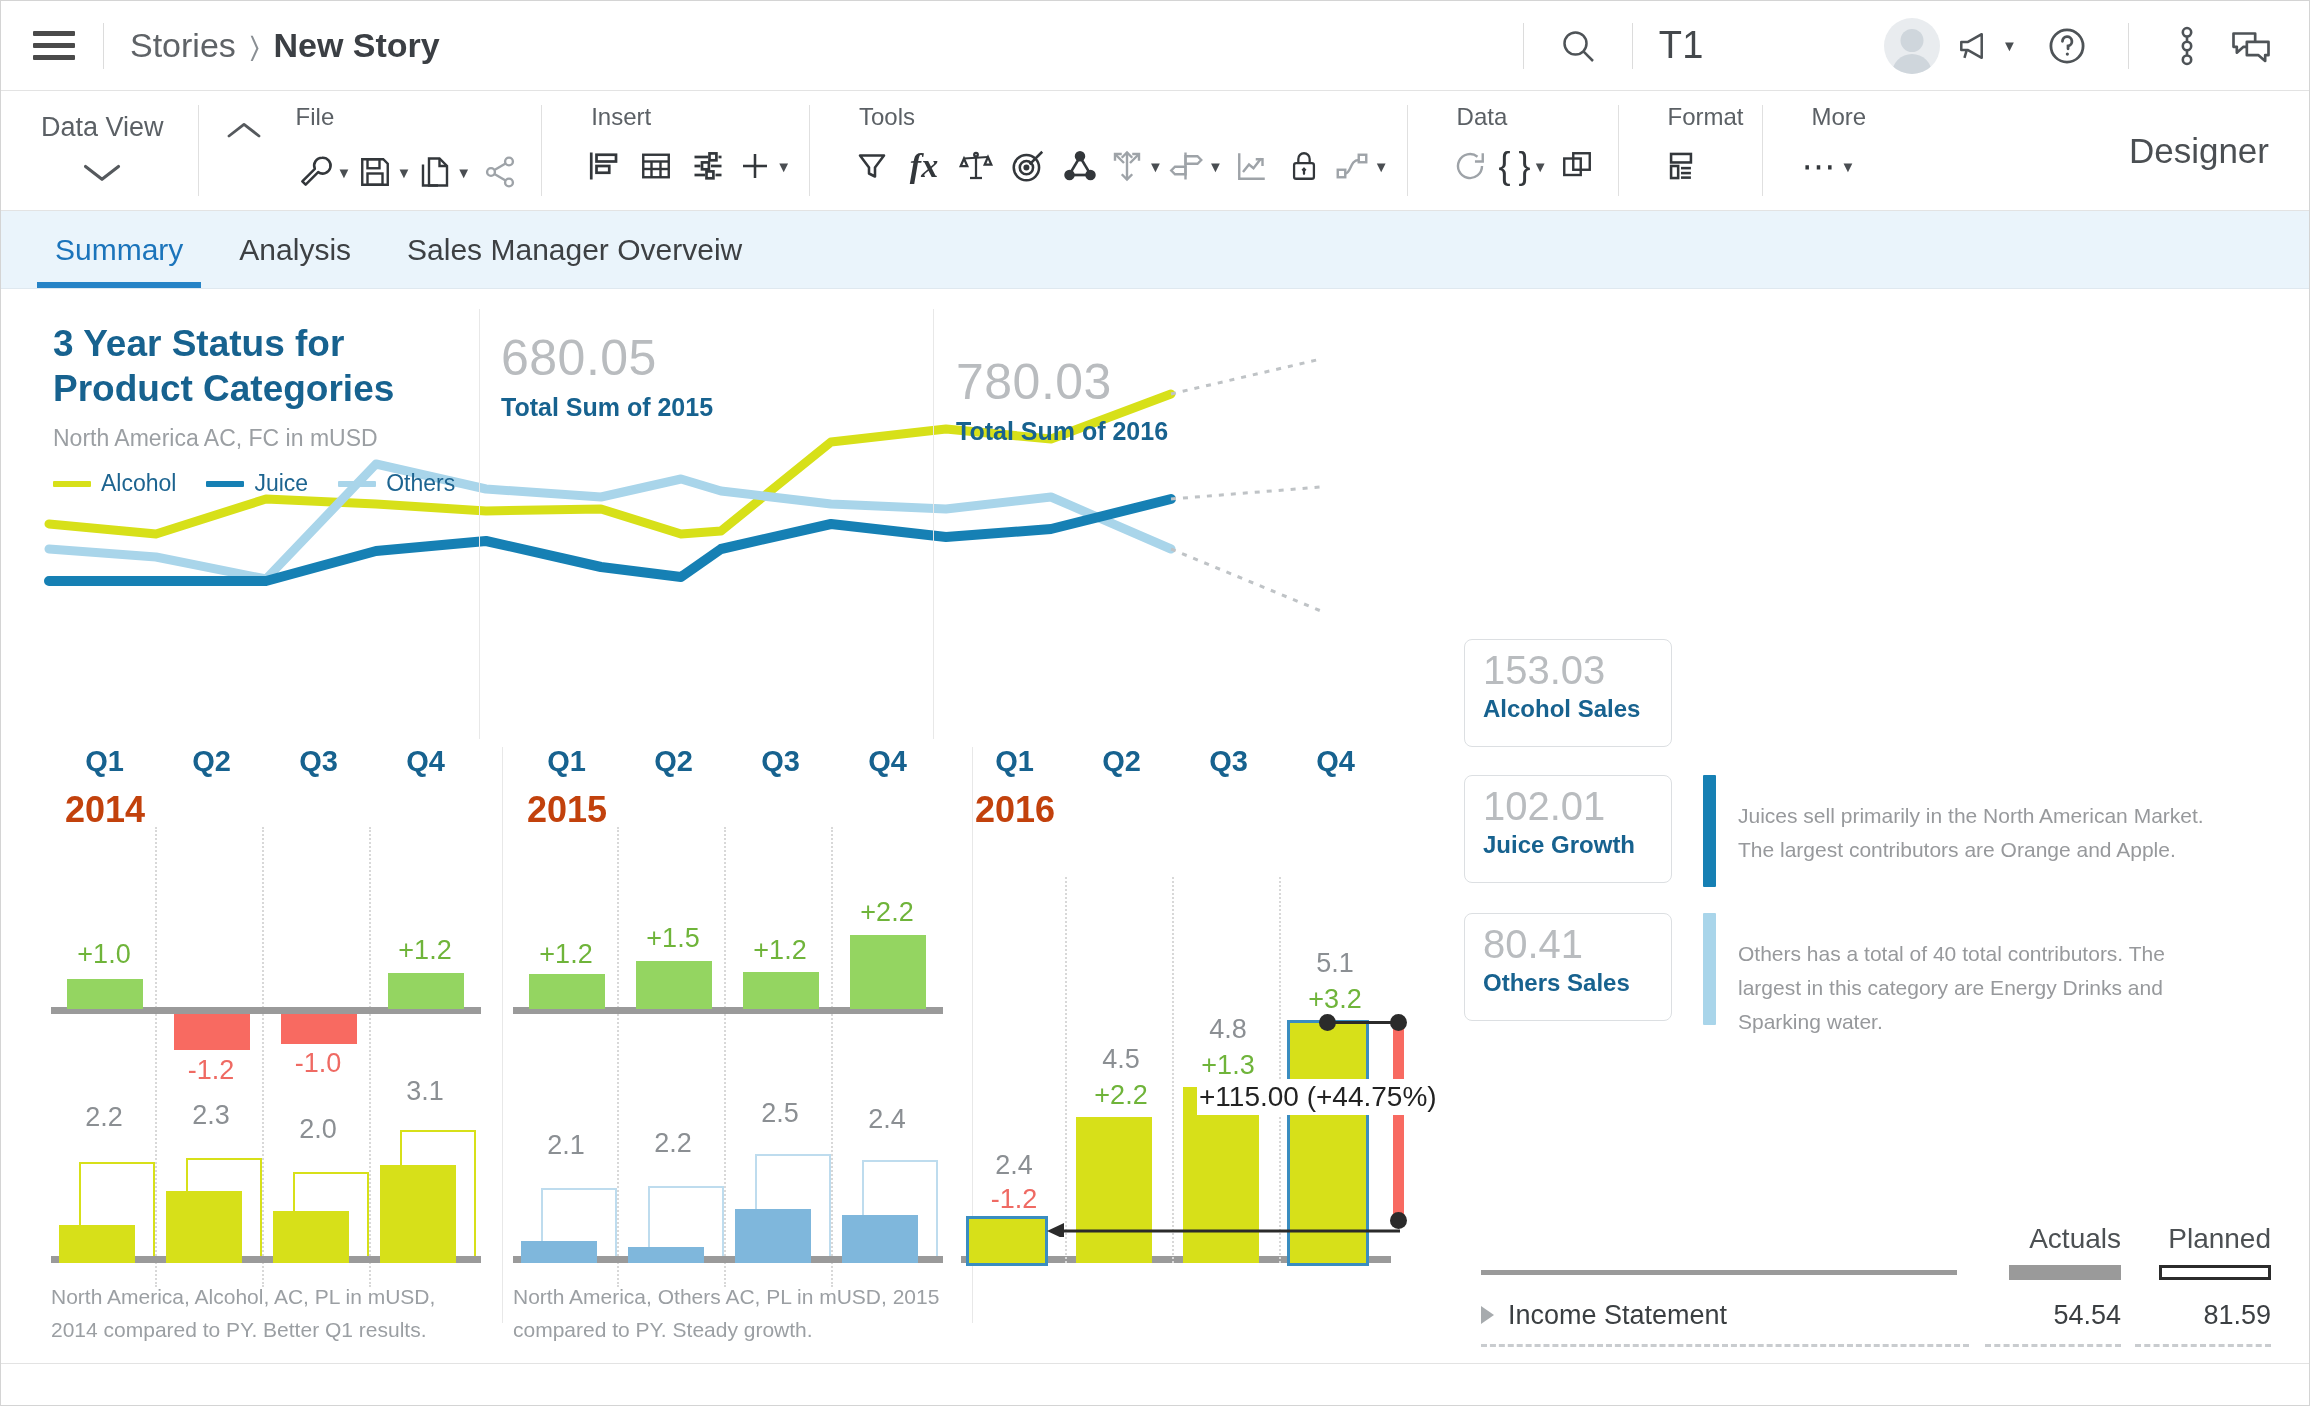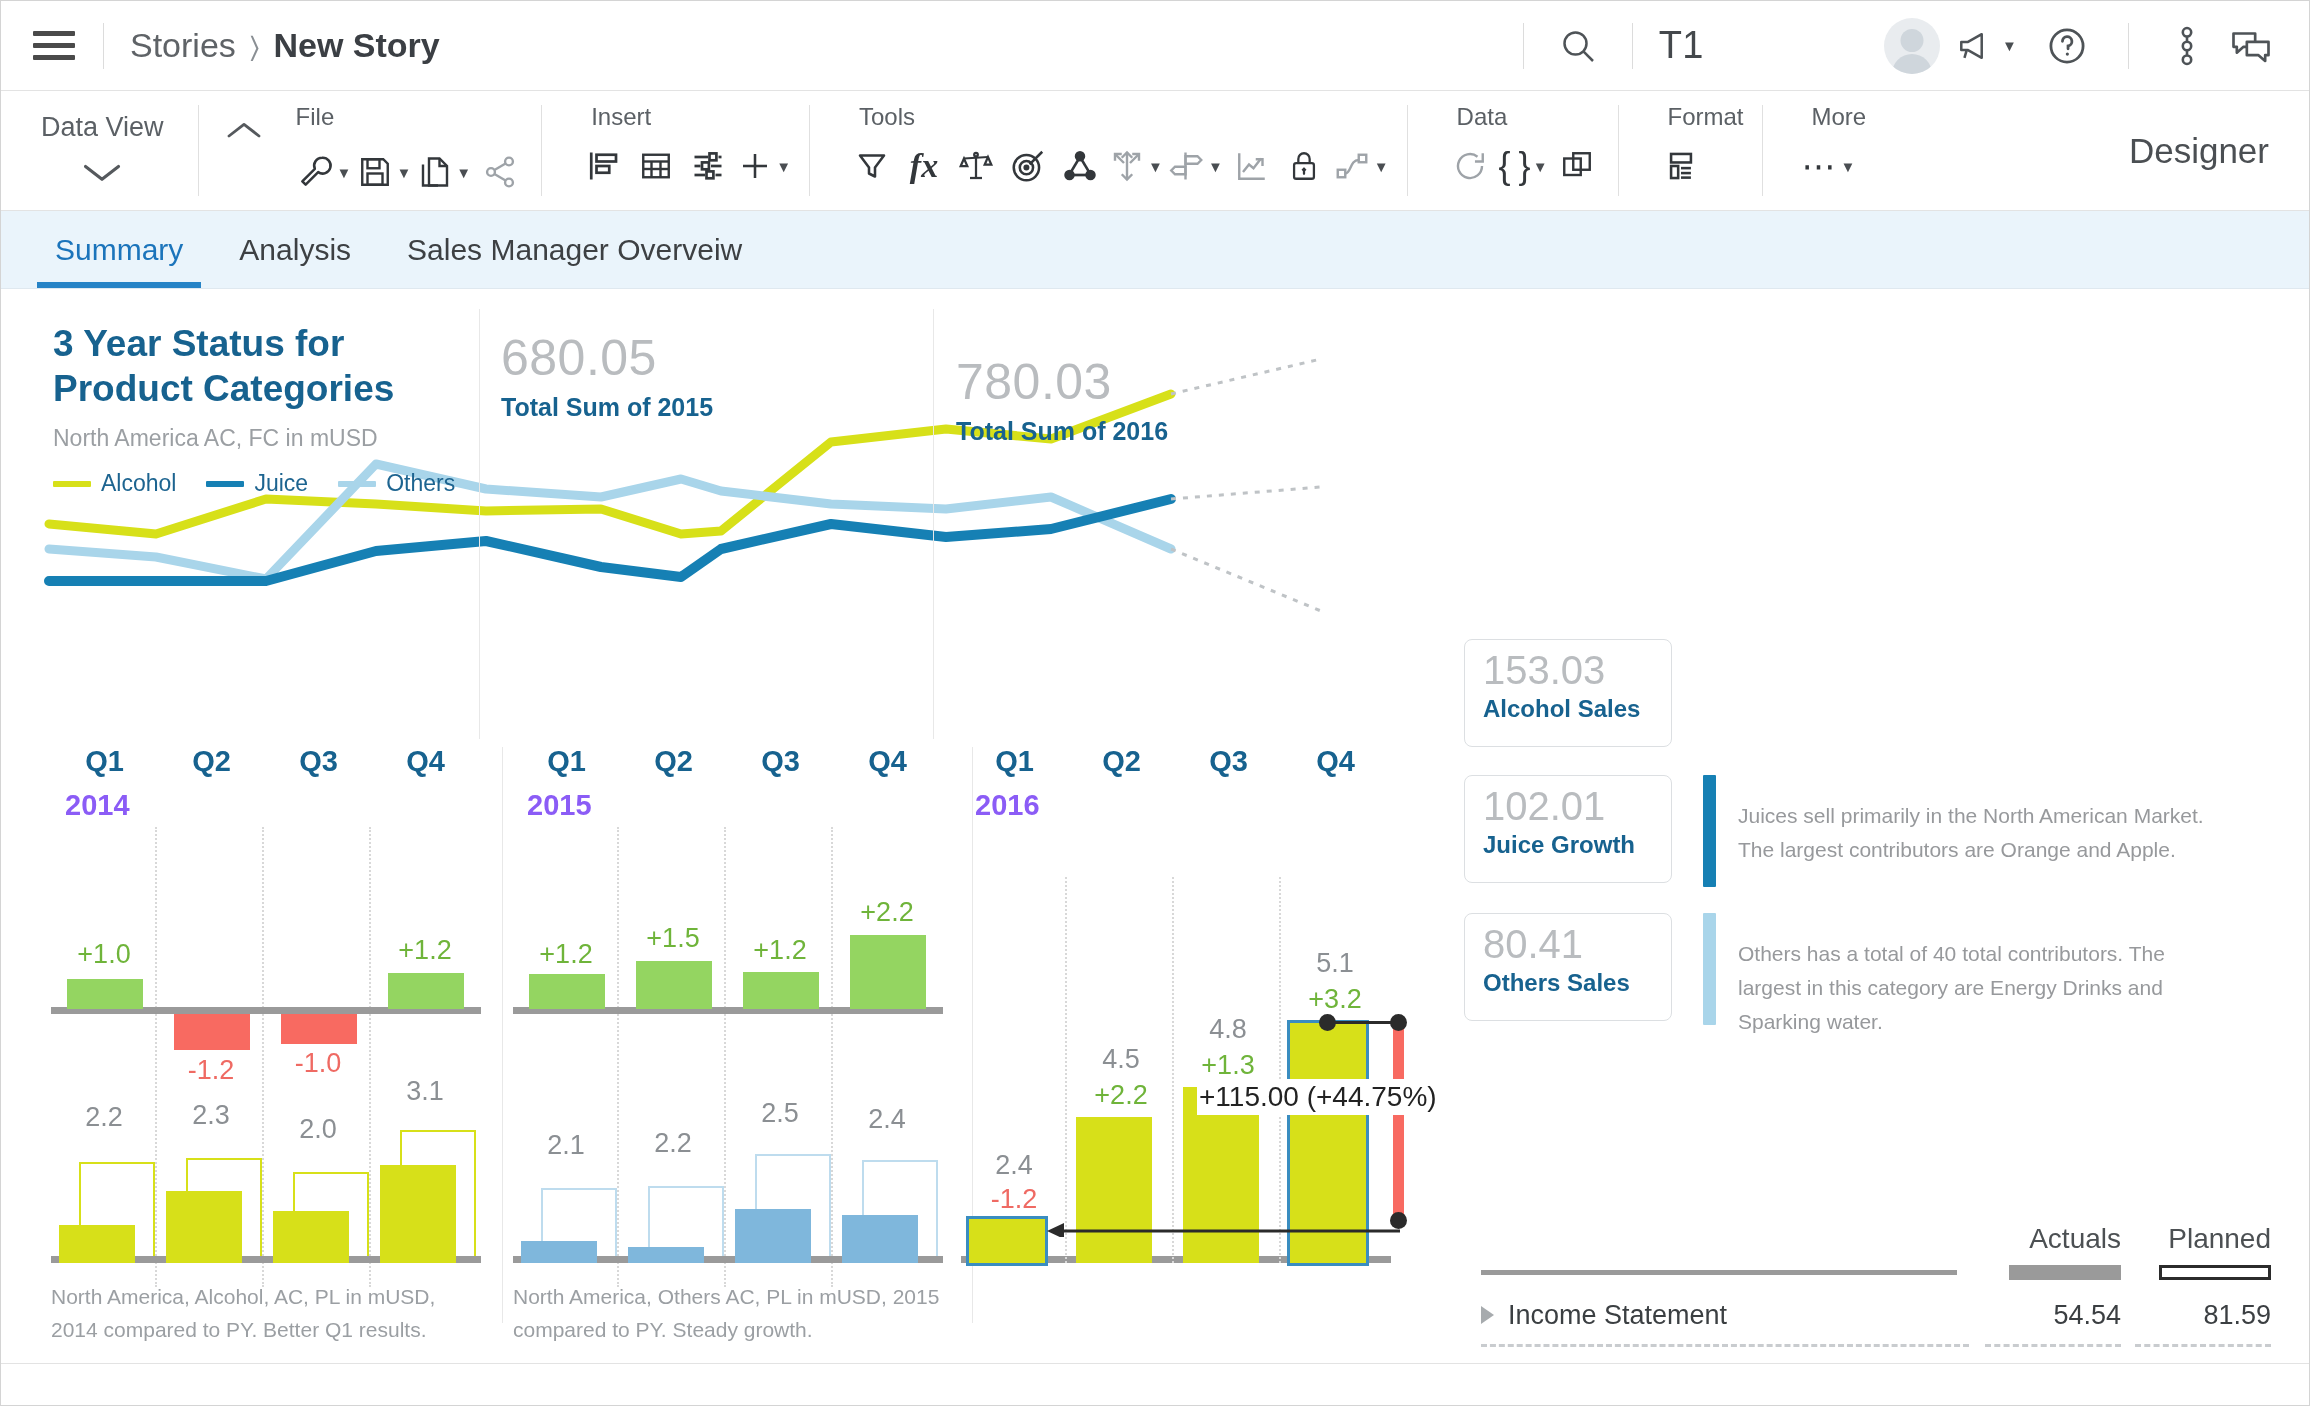--- a/index.html
+++ b/index.html
@@ -122,21 +122,21 @@
   .kpi-note { position: absolute; display: flex; gap: 22px; }
   .kpi-note .bar { width: 13px; border-radius: 1px; flex: 0 0 13px; }
   .kpi-note .txt { font-size: 21px; line-height: 1.62; color: #97999c; width: 490px; }
 
   
   .bar-section { position: absolute; left: 0; top: 442px; right: 0; bottom: 0; }
   .bcol { position: absolute; top: 0; bottom: 0; }
   .bcol .divider { position: absolute; right: 0; top: 16px; bottom: 40px; width: 1px; background: #e8e8e8; }
   .qhead { display: flex; position: absolute; top: 14px; left: 0; }
   .qh { font-size: 29px; color: #17628f; font-weight: 700; text-align: center; }
-  .yr { position: absolute; top: 58px; font-size: 29px; color: #8b5cf6; font-weight: 700; }
+  .yr { position: absolute; top: 58px; font-size: 36px; color: #c2410c; font-weight: 700; }
   .caption { position: absolute; bottom: 16px; left: 0; font-size: 21px; line-height: 1.6; color: #9b9fa3; width: 430px; }
 
   .varea { position: absolute; left: 0; top: 96px; height: 250px; width: 100%; }
   .vgrid { position: absolute; top: 0; bottom: -210px; width: 0; border-left: 2px dotted #d8d8d8; }
   .zeroline { position: absolute; height: 7px; background: #9a9a9a; }
   .vbar { position: absolute; }
   .vbar.pos { background: #94d561; }
   .vbar.neg { background: #f86a61; }
   .vlab { position: absolute; font-size: 27px; text-align: center; }
   .vlab.pos { color: #6fb43a; }

